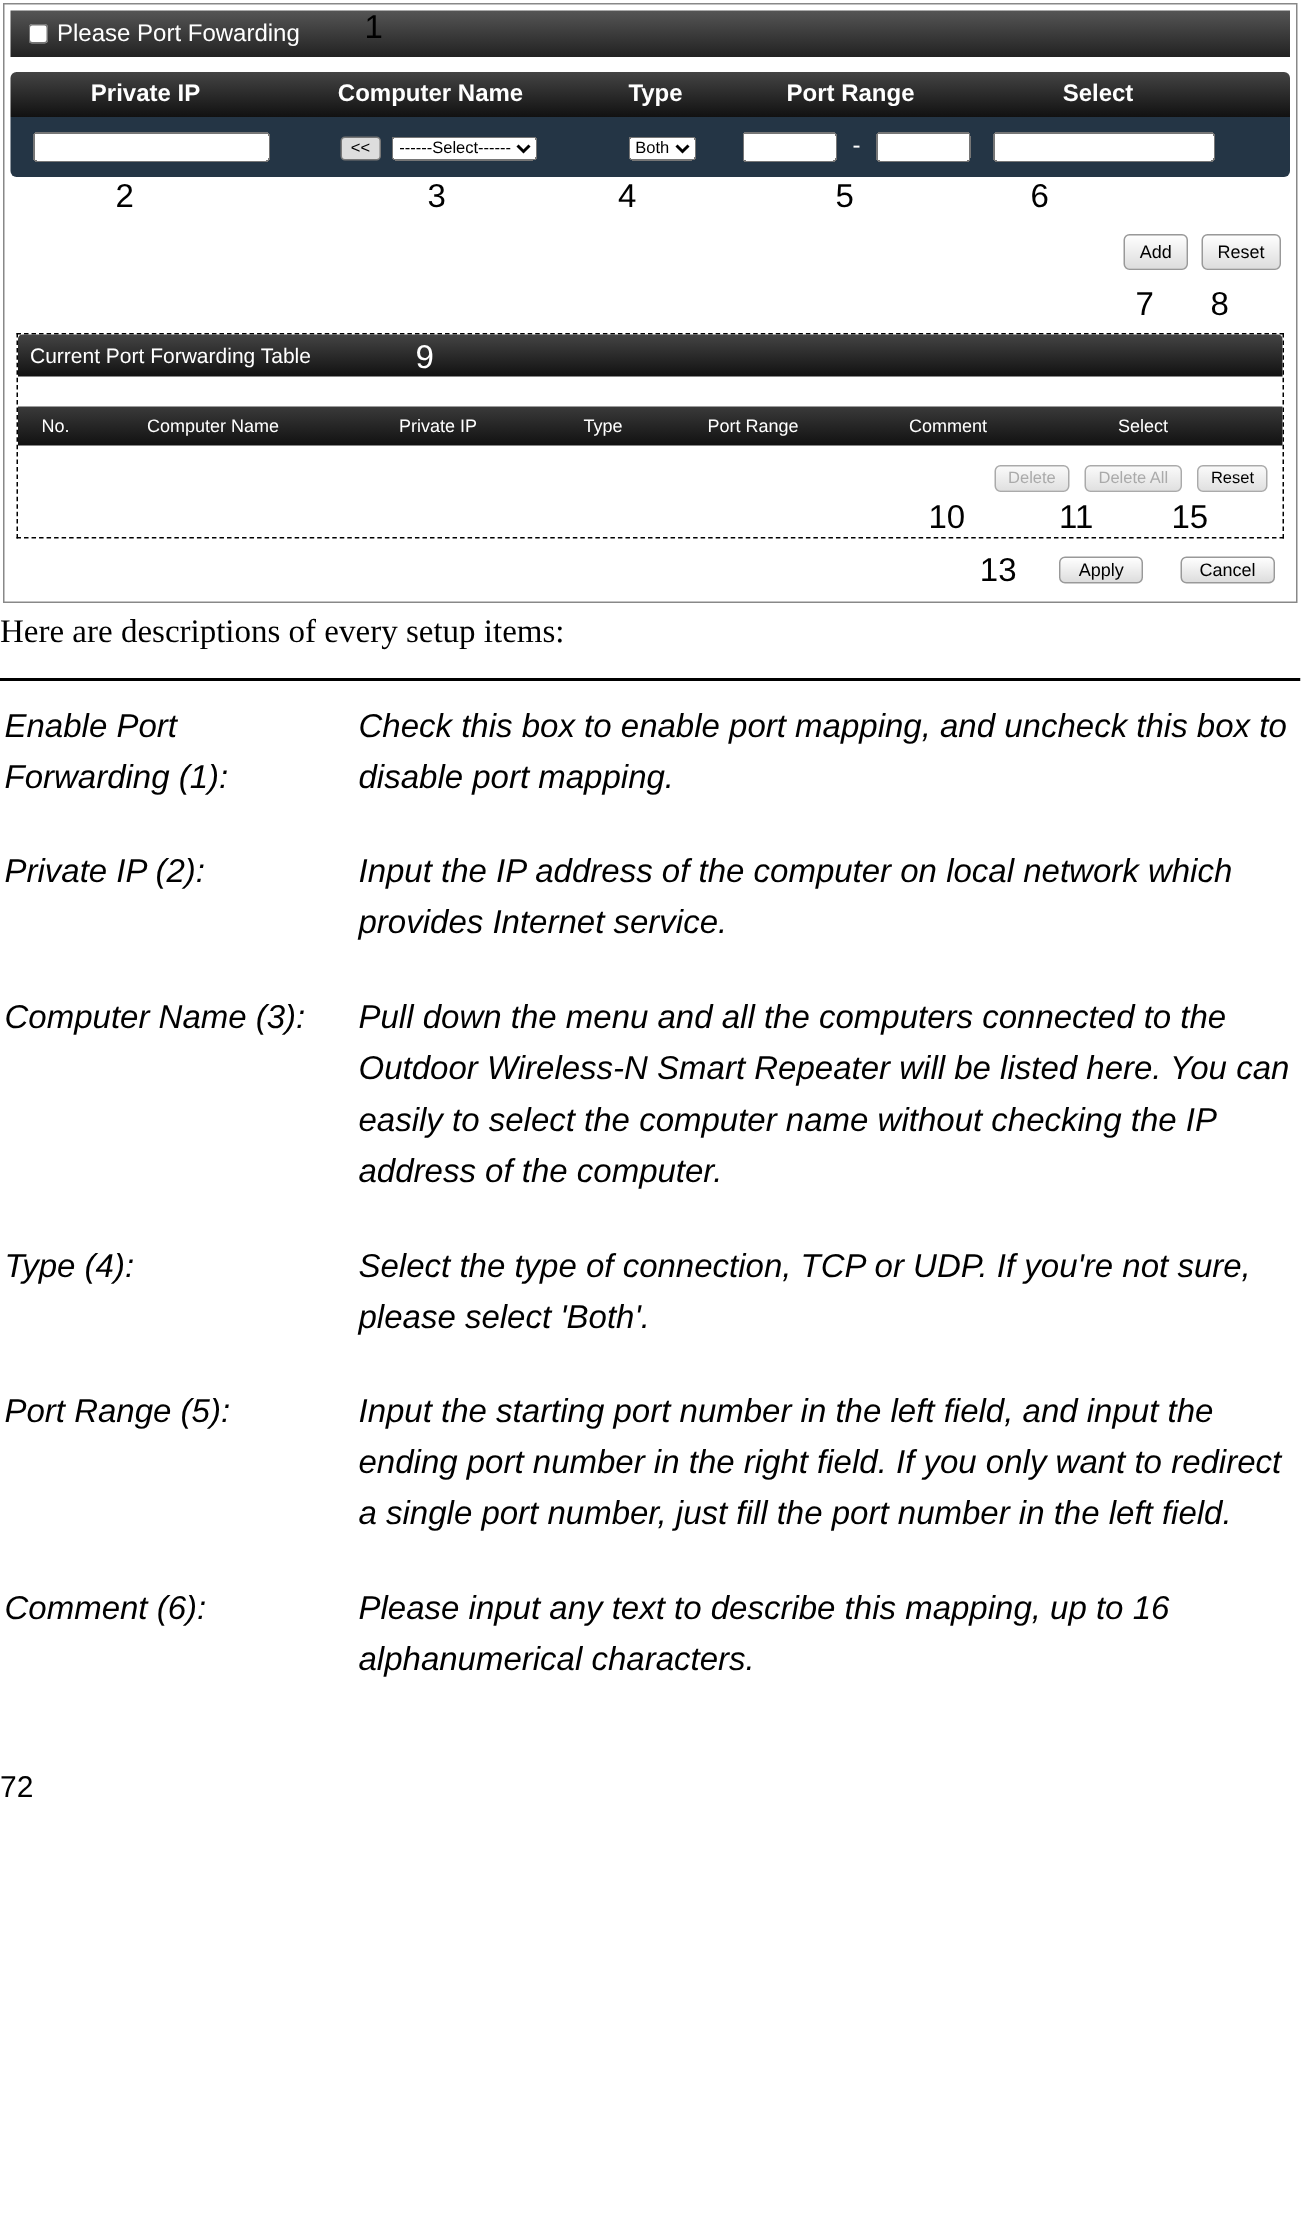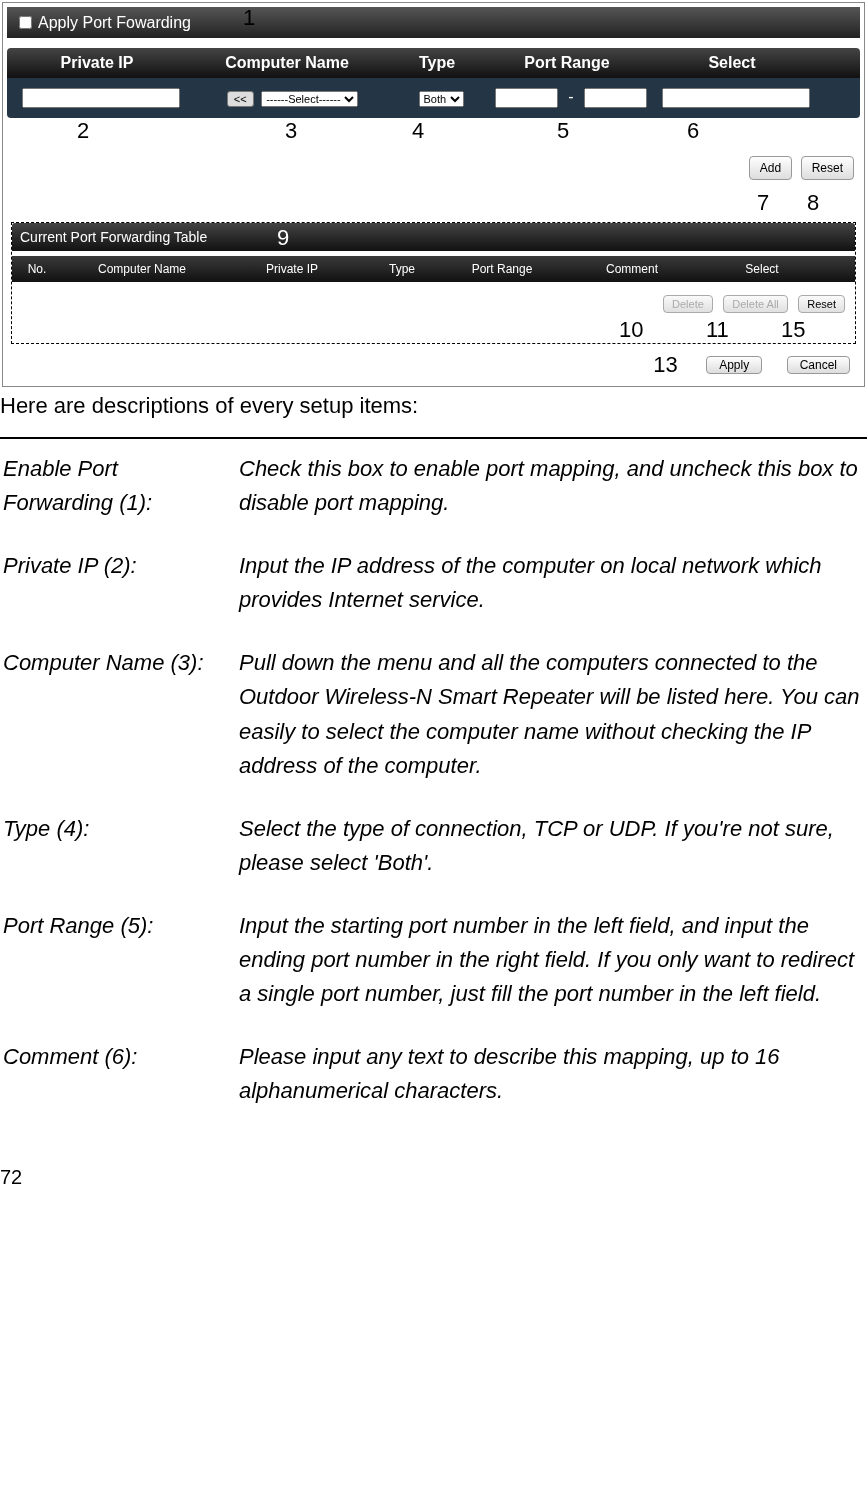--- a/index.html
+++ b/index.html
@@ -113,21 +113,21 @@
       top: 2px;
       font-size: 22px;
       color:#fff;
     }
     .table-header {
       background: linear-gradient(#3a3a3a, #111);
       color: #fff;
       display: flex;
       font-size: 12px;
       padding: 6px 0;
-      margin-top: 5px;
+      margin-top: 20px;
     }
     .th-no { width: 50px; text-align: center;}
     .th-name { width: 160px; text-align: center;}
     .th-ip { width: 140px; text-align: center;}
     .th-type { width: 80px; text-align: center;}
     .th-range { width: 120px; text-align: center;}
     .th-comment { width: 140px; text-align: center;}
     .th-select { width: 120px; text-align: center;}
     .table-buttons {
       text-align: right;
@@ -163,20 +163,21 @@
     .callout-13 {
       display: inline-block;
       font-size: 22px;
       vertical-align: middle;
       margin-right: 4px;
     }
     
     .desc-text {
       padding: 4px 2px 0 0;
       font-size: 22px;
+      font-family: Liberation Serif, serif;
     }
     .hr-line {
       border-top: 2px solid #000;
       margin: 18px 0 10px;
     }
     .desc-table {
       font-size: 22px;
       font-style: italic;
       line-height: 1.55;
     }
@@ -195,21 +196,21 @@
       padding: 30px 0 20px;
     }
   </style>
 </head>
 <body>
 
 <div class="ui-panel">
 
   <div class="enable-row">
     <input type="checkbox" style="">
-    <span>Apply Port Fowarding</span>
+    <span>Please Port Fowarding</span>
   </div>
   <div class="callout-1">1</div>
 
   <div class="header-bar">
     <div class="col-ip">Private IP</div>
     <div class="col-name">Computer Name</div>
     <div class="col-type">Type</div>
     <div class="col-range">Port Range</div>
     <div class="col-select">Select</div>
   </div>

